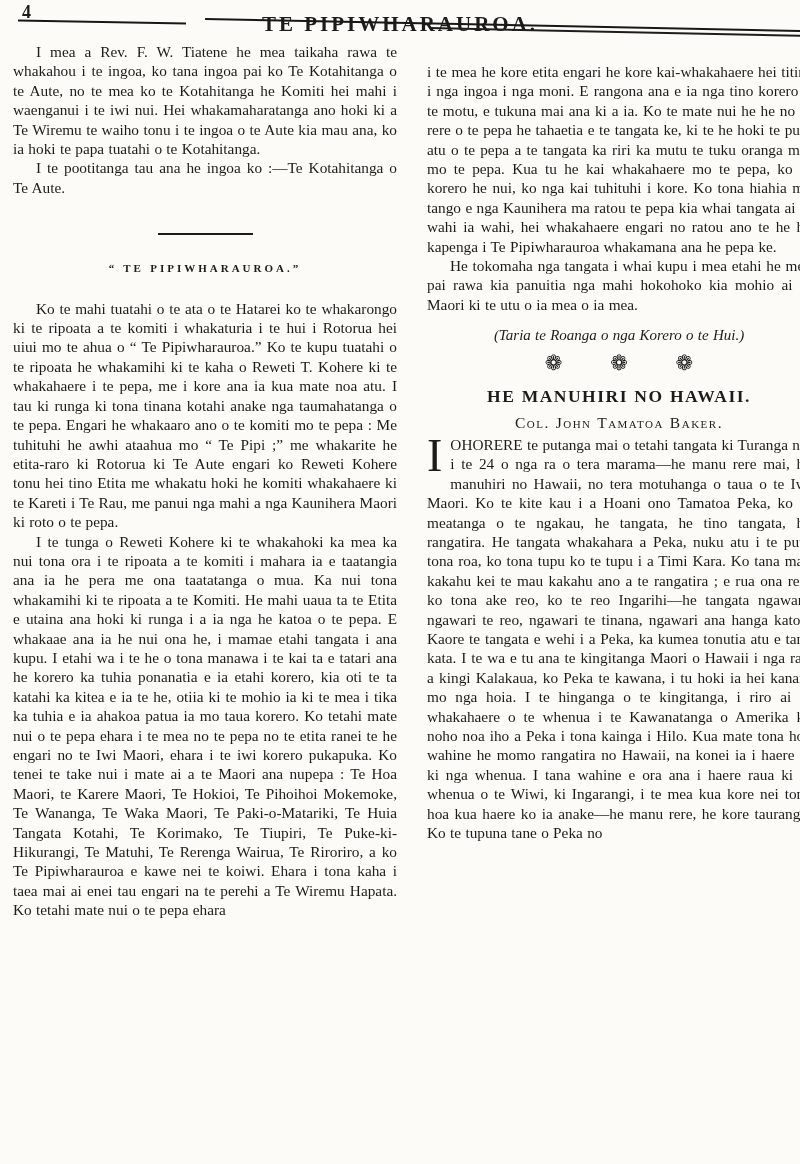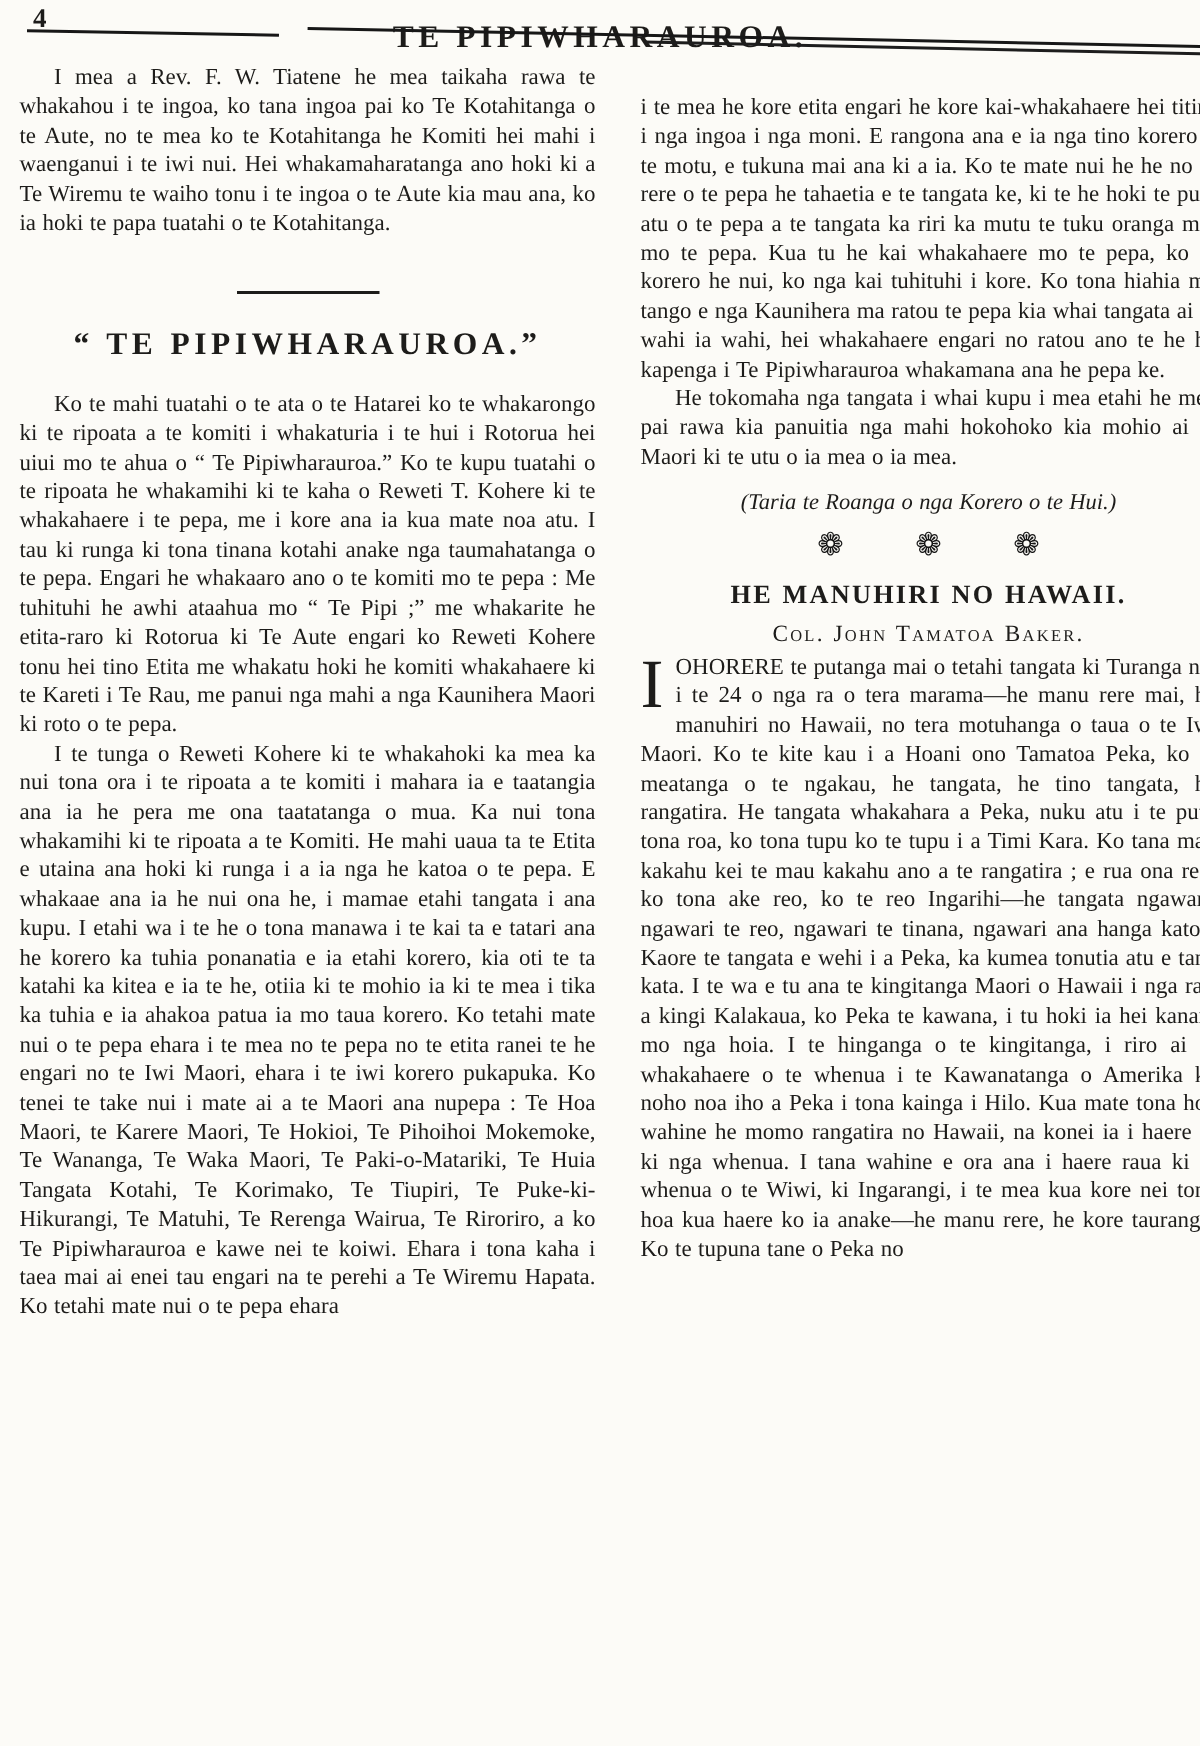--- a/index.html
+++ b/index.html
@@ -41,21 +41,21 @@
   p.indent{text-indent:1.5em;}
   
   .short-rule{
     width:95px;height:0;
     border-top:2px solid #1d1c1a;
     margin:36px auto 0 auto;
   }
   .section-title{
     margin:24px 0 20px 0;
     text-align:center;
-    font-size:21px;font-weight:700;letter-spacing:3px;
+    font-size:11px;font-weight:700;letter-spacing:3px;
     text-indent:0;
   }
   
   .continuation-note{
     margin:12px 0 8px 0;
     text-align:center;
     font-style:italic;
     font-size:15px;
     text-indent:0;
   }
@@ -92,20 +92,21 @@
   <div class="page-number">4</div>
   <h1 class="masthead">TE PIPIWHARAUROA.</h1>
   <div class="rule rule-a"></div>
   <div class="rule rule-b"></div>
   <div class="rule rule-c"></div>
 
   <div class="columns">
 
     <div class="col col-left">
       <p class="indent">I mea a Rev. F. W. Tiatene he mea taikaha rawa te whakahou i te ingoa, ko tana ingoa pai ko Te Kotahitanga o te Aute, no te mea ko te Kotahitanga he Komiti hei mahi i waenganui i te iwi nui.  Hei whakamaharatanga ano hoki ki a Te Wiremu te waiho tonu i te ingoa o te Aute kia mau ana, ko ia hoki te papa tuatahi o te Kotahitanga.</p>
+      <p class="indent">I te pootitanga tau ana he ingoa ko :—Te Kotahitanga o Te Aute.</p>
       <div class="short-rule"></div>
       <h2 class="section-title">“ TE PIPIWHARAUROA.”</h2>
       <p class="indent">Ko te mahi tuatahi o te ata o te Hatarei ko te whakarongo ki te ripoata a te komiti i whakaturia i te hui i Rotorua hei uiui mo te ahua o “ Te Pipiwharauroa.”  Ko te kupu tuatahi o te ripoata he whakamihi ki te kaha o Reweti T. Kohere ki te whakahaere i te pepa, me i kore ana ia kua mate noa atu.  I tau ki runga ki tona tinana kotahi anake nga taumahatanga o te pepa.  Engari he whakaaro ano o te komiti mo te pepa : Me tuhituhi he awhi ataahua mo “ Te Pipi ;” me whakarite he etita-raro ki Rotorua ki Te Aute engari ko Reweti Kohere tonu hei tino Etita me whakatu hoki he komiti whakahaere ki te Kareti i Te Rau, me panui nga mahi a nga Kaunihera Maori ki roto o te pepa.</p>
       <p class="indent">I te tunga o Reweti Kohere ki te whakahoki ka mea ka nui tona ora i te ripoata a te komiti i mahara ia e taatangia ana ia he pera me ona taatatanga o mua.  Ka nui tona whakamihi ki te ripoata a te Komiti.  He mahi uaua ta te Etita e utaina ana hoki ki runga i a ia nga he katoa o te pepa.  E whakaae ana ia he nui ona he, i mamae etahi tangata i ana kupu.  I etahi wa i te he o tona manawa i te kai ta e tatari ana he korero ka tuhia ponanatia e ia etahi korero, kia oti te ta katahi ka kitea e ia te he, otiia ki te mohio ia ki te mea i tika ka tuhia e ia ahakoa patua ia mo taua korero.  Ko tetahi mate nui o te pepa ehara i te mea no te pepa no te etita ranei te he engari no te Iwi Maori, ehara i te iwi korero pukapuka.  Ko tenei te take nui i mate ai a te Maori ana nupepa : Te Hoa Maori, te Karere Maori, Te Hokioi, Te Pihoihoi Mokemoke, Te Wananga, Te Waka Maori, Te Paki-o-Matariki, Te Huia Tangata Kotahi, Te Korimako, Te Tiupiri, Te Puke-ki-Hikurangi, Te Matuhi, Te Rerenga Wairua, Te Riroriro, a ko Te Pipiwharauroa e kawe nei te koiwi.  Ehara i tona kaha i taea mai ai enei tau engari na te perehi a Te Wiremu Hapata.  Ko tetahi mate nui o te pepa ehara</p>
     </div>
 
     <div class="col col-right">
       <p>i te mea he kore etita engari he kore kai-whakahaere hei titiro i nga ingoa i nga moni. E rangona ana e ia nga tino korero o te motu, e tukuna mai ana ki a ia.  Ko te mate nui he he no te rere o te pepa he tahaetia e te tangata ke, ki te he hoki te puta atu o te pepa a te tangata ka riri ka mutu te tuku oranga mai mo te pepa.  Kua tu he kai whakahaere mo te pepa, ko te korero he nui, ko nga kai tuhituhi i kore.  Ko tona hiahia me tango e nga Kaunihera ma ratou te pepa kia whai tangata ai ia wahi ia wahi, hei whakahaere engari no ratou ano te he he kapenga i Te Pipiwharauroa whakamana ana he pepa ke.</p>
       <p class="indent">He tokomaha nga tangata i whai kupu i mea etahi he mea pai rawa kia panuitia nga mahi hokohoko kia mohio ai te Maori ki te utu o ia mea o ia mea.</p>
       <p class="continuation-note">(Taria te Roanga o nga Korero o te Hui.)</p>

